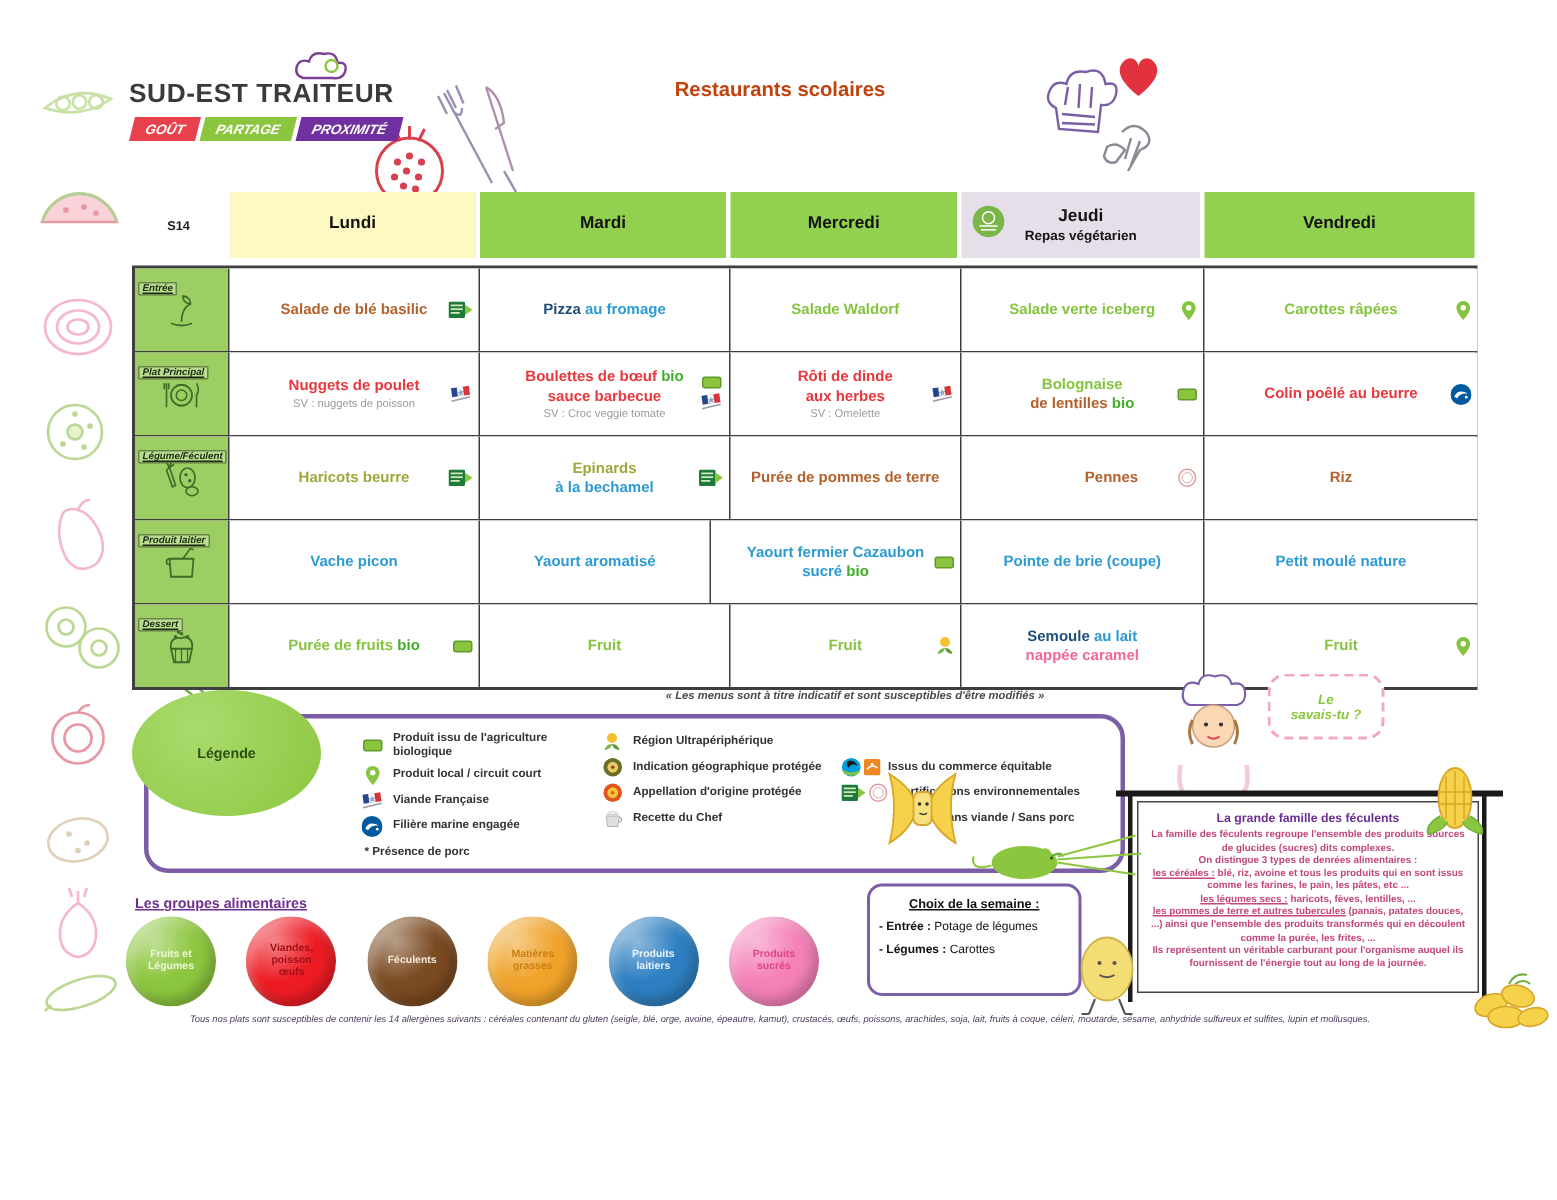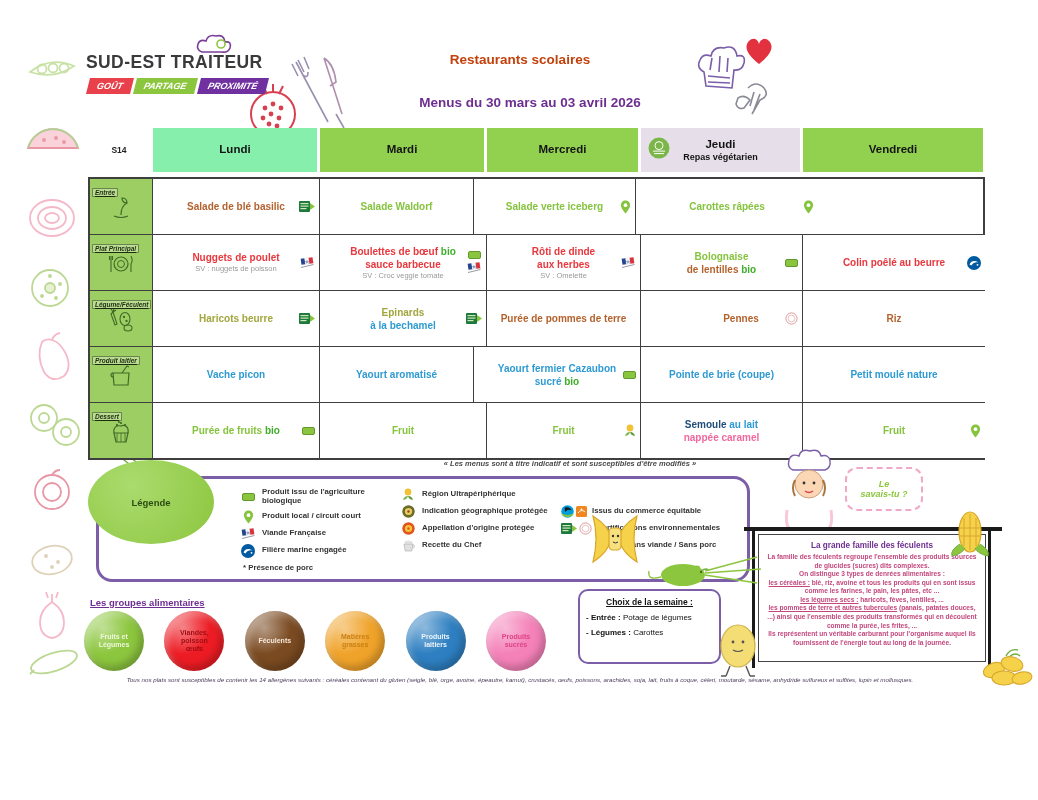--- a/index.html
+++ b/index.html
@@ -65,21 +65,21 @@
   #board-bar{position:absolute;left:744px;top:527px;width:258px;height:4px;background:#1a1a1a;z-index:2;}
   .post{position:absolute;width:3px;background:#1a1a1a;z-index:2;}
   #post-l{left:752px;top:529px;height:139px;}
   #post-r{left:988px;top:529px;height:139px;}
   #board{position:absolute;left:758px;top:534px;width:228px;height:128px;background:#fff;border:1.5px solid #444;padding:3px 7px;z-index:2;}
   #board-title{text-align:center;font-size:8.2px;font-weight:bold;color:#6d2e91;margin:3px 0 3px;}
   .board-line{font-size:6.6px;font-weight:bold;color:#c2477c;text-align:center;line-height:1.3;}
   .u{text-decoration:underline;}
 
   
-  #savais{position:absolute;left:845px;top:467px;width:78px;height:44px;border:2px dashed #f0a8c8;border-radius:12px;display:flex;flex-direction:column;align-items:center;justify-content:center;font-size:9px;font-weight:bold;font-style:italic;color:#8cc63e;z-index:2;background:#fff;}
+  #savais{position:absolute;left:845px;top:449px;width:78px;height:44px;border:2px dashed #f0a8c8;border-radius:12px;display:flex;flex-direction:column;align-items:center;justify-content:center;font-size:9px;font-weight:bold;font-style:italic;color:#8cc63e;z-index:2;background:#fff;}
 
   
   #allergens{position:absolute;left:110px;top:676px;width:820px;text-align:center;font-size:6.2px;font-style:italic;color:#4a3b5c;z-index:2;}
 
   .deco{position:absolute;z-index:0;}
   .ic{display:inline-flex;}
 </style>
 </head>
 <body>
 
@@ -169,38 +169,37 @@
         <circle cx="38" cy="26" r="2.4"></circle>
         <circle cx="20" cy="36" r="2.4"></circle>
         <circle cx="28" cy="32" r="2.4"></circle>
         <circle cx="36" cy="36" r="2.4"></circle>
         <circle cx="26" cy="42" r="2.4"></circle>
         <circle cx="34" cy="44" r="2.4"></circle>
       </g>
   </svg>
 
   <div class="title-main">Restaurants scolaires</div>
-  <div class="title-sub">Menus du 30 mars au 03 avril 2026</div>
 
   <svg class="deco" style="left:690px;top:36px;" width="90" height="84" viewBox="0 0 90 84" fill="none" stroke="#7b5ea7" stroke-width="1.6">
     <path d="M14 36 Q6 32 10 24 Q13 17 21 20 Q23 10 34 12 Q45 8 47 20 Q56 18 54 27 Q52 35 44 34 L42 52 L16 50 Z"></path>
     <path d="M18 40 L40 42 M18 46 L40 47 M22 22 L20 34 M30 20 L29 36 M38 22 L37 36"></path>
     <path d="M58 52 Q66 44 74 52 Q80 60 70 64 L62 78 M64 56 L60 70 M70 58 L64 74" stroke="#8a8a96"></path>
     <path d="M48 62 Q54 58 60 64 L54 72 Q48 74 46 68 Z" stroke="#8a8a96"></path>
   </svg>
   <svg class="deco" style="left:742px;top:36px;" width="34" height="30" viewBox="0 0 34 30">
     <path d="M17 28 C4 18 2 10 7 5 C11 1 16 3 17 8 C18 3 23 1 27 5 C32 10 30 18 17 28 Z" fill="#e2313f"></path>
   </svg>
 
   <div id="menu-table">
       <div class="t-header">
         <div class="th-week">
           <span>S14</span>
         </div>
-        <div class="th-day" style="width: 167px; background: #86efac;">
+        <div class="th-day" style="width: 167px; background: #fef9c3;">
           <div>Lundi</div>
         </div>
         <div class="th-day" style="width: 167px; background: rgb(146, 208, 80);">
           <div>Mardi</div>
         </div>
         <div class="th-day" style="width: 154px; background: rgb(146, 208, 80);">
           <div>Mercredi</div>
         </div>
         <div class="th-day hl" style="width: 162px; background: rgb(230, 222, 233);">
           <span class="veg-badge"><svg width="22" height="22" viewBox="0 0 22 22">
@@ -228,20 +227,23 @@
               <span class="ic">
                 <svg width="16" height="11" viewBox="0 0 16 11">
                   <rect width="11" height="11" rx="1" fill="#1e7a3c"></rect>
                   <rect x="1.5" y="2" width="8" height="1.2" fill="#cfe8b8"></rect>
                   <rect x="1.5" y="4.5" width="8" height="1.2" fill="#cfe8b8"></rect>
                   <rect x="1.5" y="7" width="6" height="1.2" fill="#cfe8b8"></rect>
                   <path d="M11 2 L16 5.5 L11 9 Z" fill="#8bc53f"></path>
                 </svg>
               </span>
             </div>
+          </div>
+          <div class="cell" style="width: 167px;">
+            <div class="line"><span class="c-darkblue">Pizza </span><span class="c-blue">au fromage</span></div>
           </div>
           <div class="cell" style="width: 154px;">
             <div class="line"><span class="c-green">Salade Waldorf</span></div>
           </div>
           <div class="cell" style="width: 162px;">
             <div class="line"><span class="c-green">Salade verte iceberg</span></div>
             <div class="badges">
               <span class="ic">
                 <svg width="11" height="14" viewBox="0 0 24 30">
                   <path d="M12 1C6.5 1 2 5.5 2 11c0 7 10 18 10 18s10-11 10-18C22 5.5 17.5 1 12 1z" fill="#86c440"></path>

